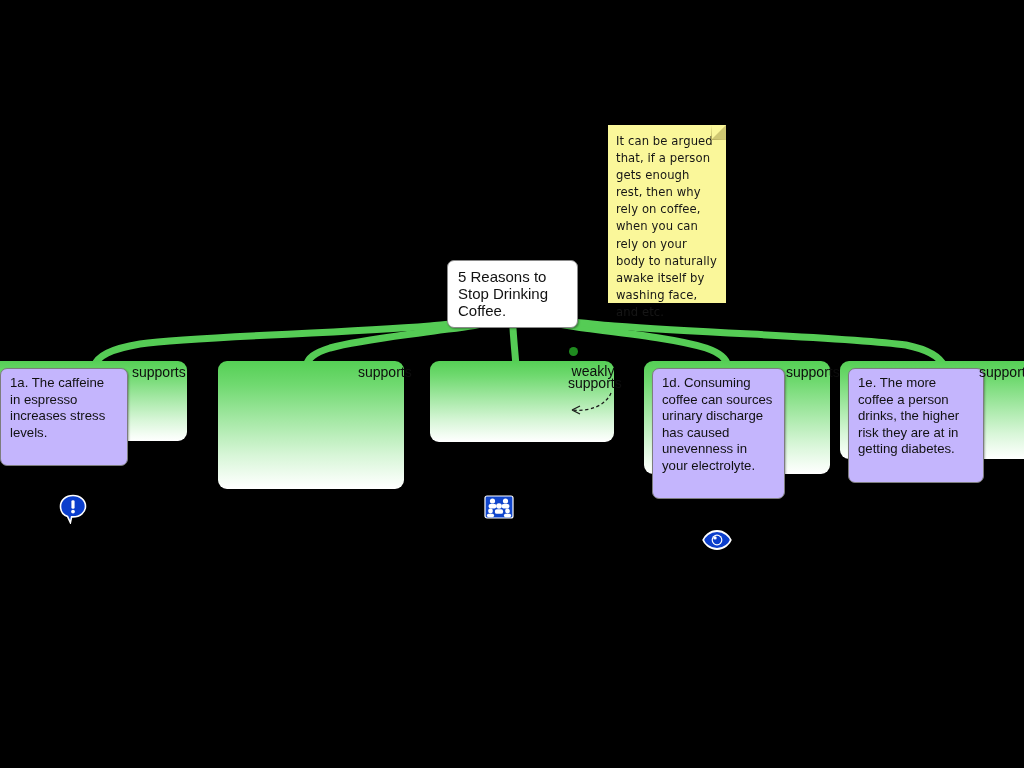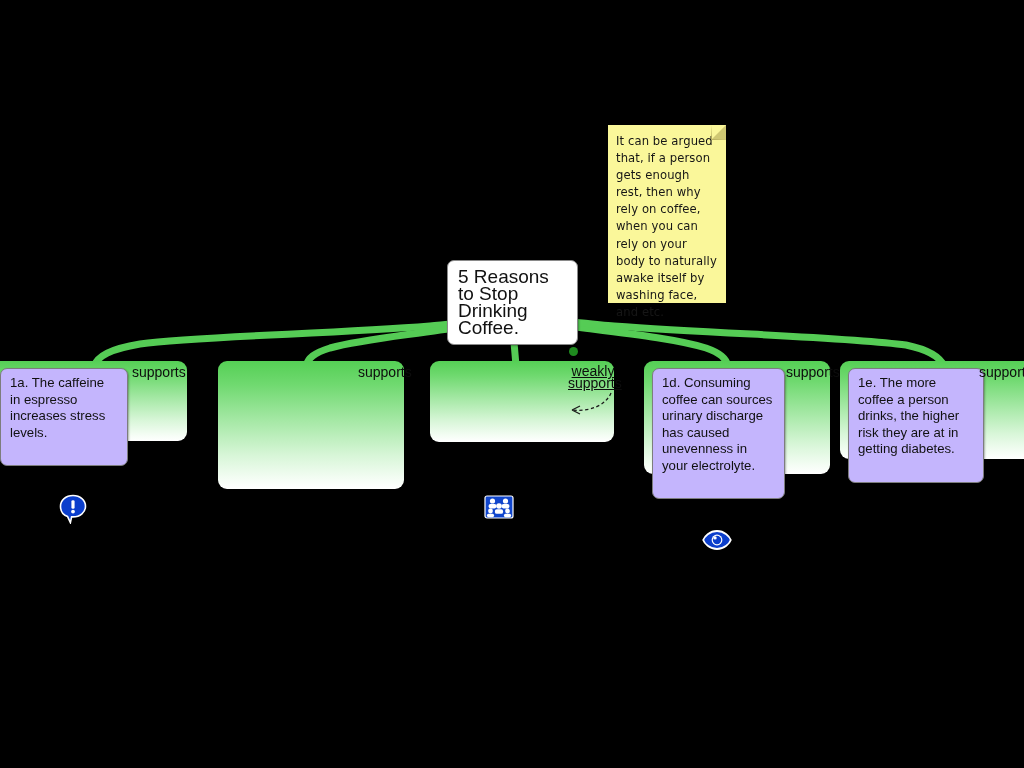--- a/index.html
+++ b/index.html
@@ -20,21 +20,21 @@
     z-index:1; pointer-events:none;
   }
   
   .root-node{
     position:absolute;
     z-index:5;
     background:#ffffff;
     border:1px solid #8a8a8a;
     border-radius:7px;
     padding:7px 10px 8px 10px;
-    font-size:19px;
+    font-size:15px;
     line-height:17px;
     color:#111111;
     box-shadow:1px 1px 2px rgba(0,0,0,0.35);
   }
   
   .arg-node{
     position:absolute;
     z-index:4;
   }
   .arg-panel{
@@ -139,21 +139,21 @@
         <div class="arg-panel"></div>
         <div class="arg-card" style="left: 8px; top: 7px; width: 128px; min-height: 66px;">1a. The caffeine in espresso increases stress levels.</div>
         <div class="arg-relation" style="left: 140px; top: 5px; width: 50px;">supports</div>
       </div>
       <div class="arg-node" style="left: 218px; top: 361px; width: 186px; height: 128px;">
         <div class="arg-panel"></div>
         <div class="arg-relation" style="left: 140px; top: 5px; width: 48px;">supports</div>
       </div>
       <div class="arg-node" style="left: 430px; top: 361px; width: 184px; height: 81px;">
         <div class="arg-panel"></div>
-        <div class="arg-relation" style="left: 138px; top: 4px; width: 50px; text-decoration: underline;">weakly supports</div>
+        <div class="arg-relation" style="left: 138px; top: 4px; width: 50px;">weakly supports</div>
         <svg width="62" height="34" viewBox="0 0 62 34" style="position: absolute; left: 124px; top: 28px;">
           <path d="M 57 4 C 52 16, 36 23, 18 21" fill="none" stroke="#1a1a1a" stroke-width="1.3" stroke-dasharray="3.2,2.6"></path>
           <path d="M 18 21 L 26 17 M 18 21 L 26 25" fill="none" stroke="#1a1a1a" stroke-width="1.3"></path>
         </svg>
       </div>
       <div class="arg-node" style="left: 644px; top: 361px; width: 186px; height: 113px;">
         <div class="arg-panel"></div>
         <div class="arg-card" style="left: 8px; top: 7px; width: 133px; min-height: 100px;">1d. Consuming coffee can sources urinary discharge has caused unevenness in your electrolyte.</div>
         <div class="arg-relation" style="left: 142px; top: 5px; width: 48px;">supports</div>
       </div>

